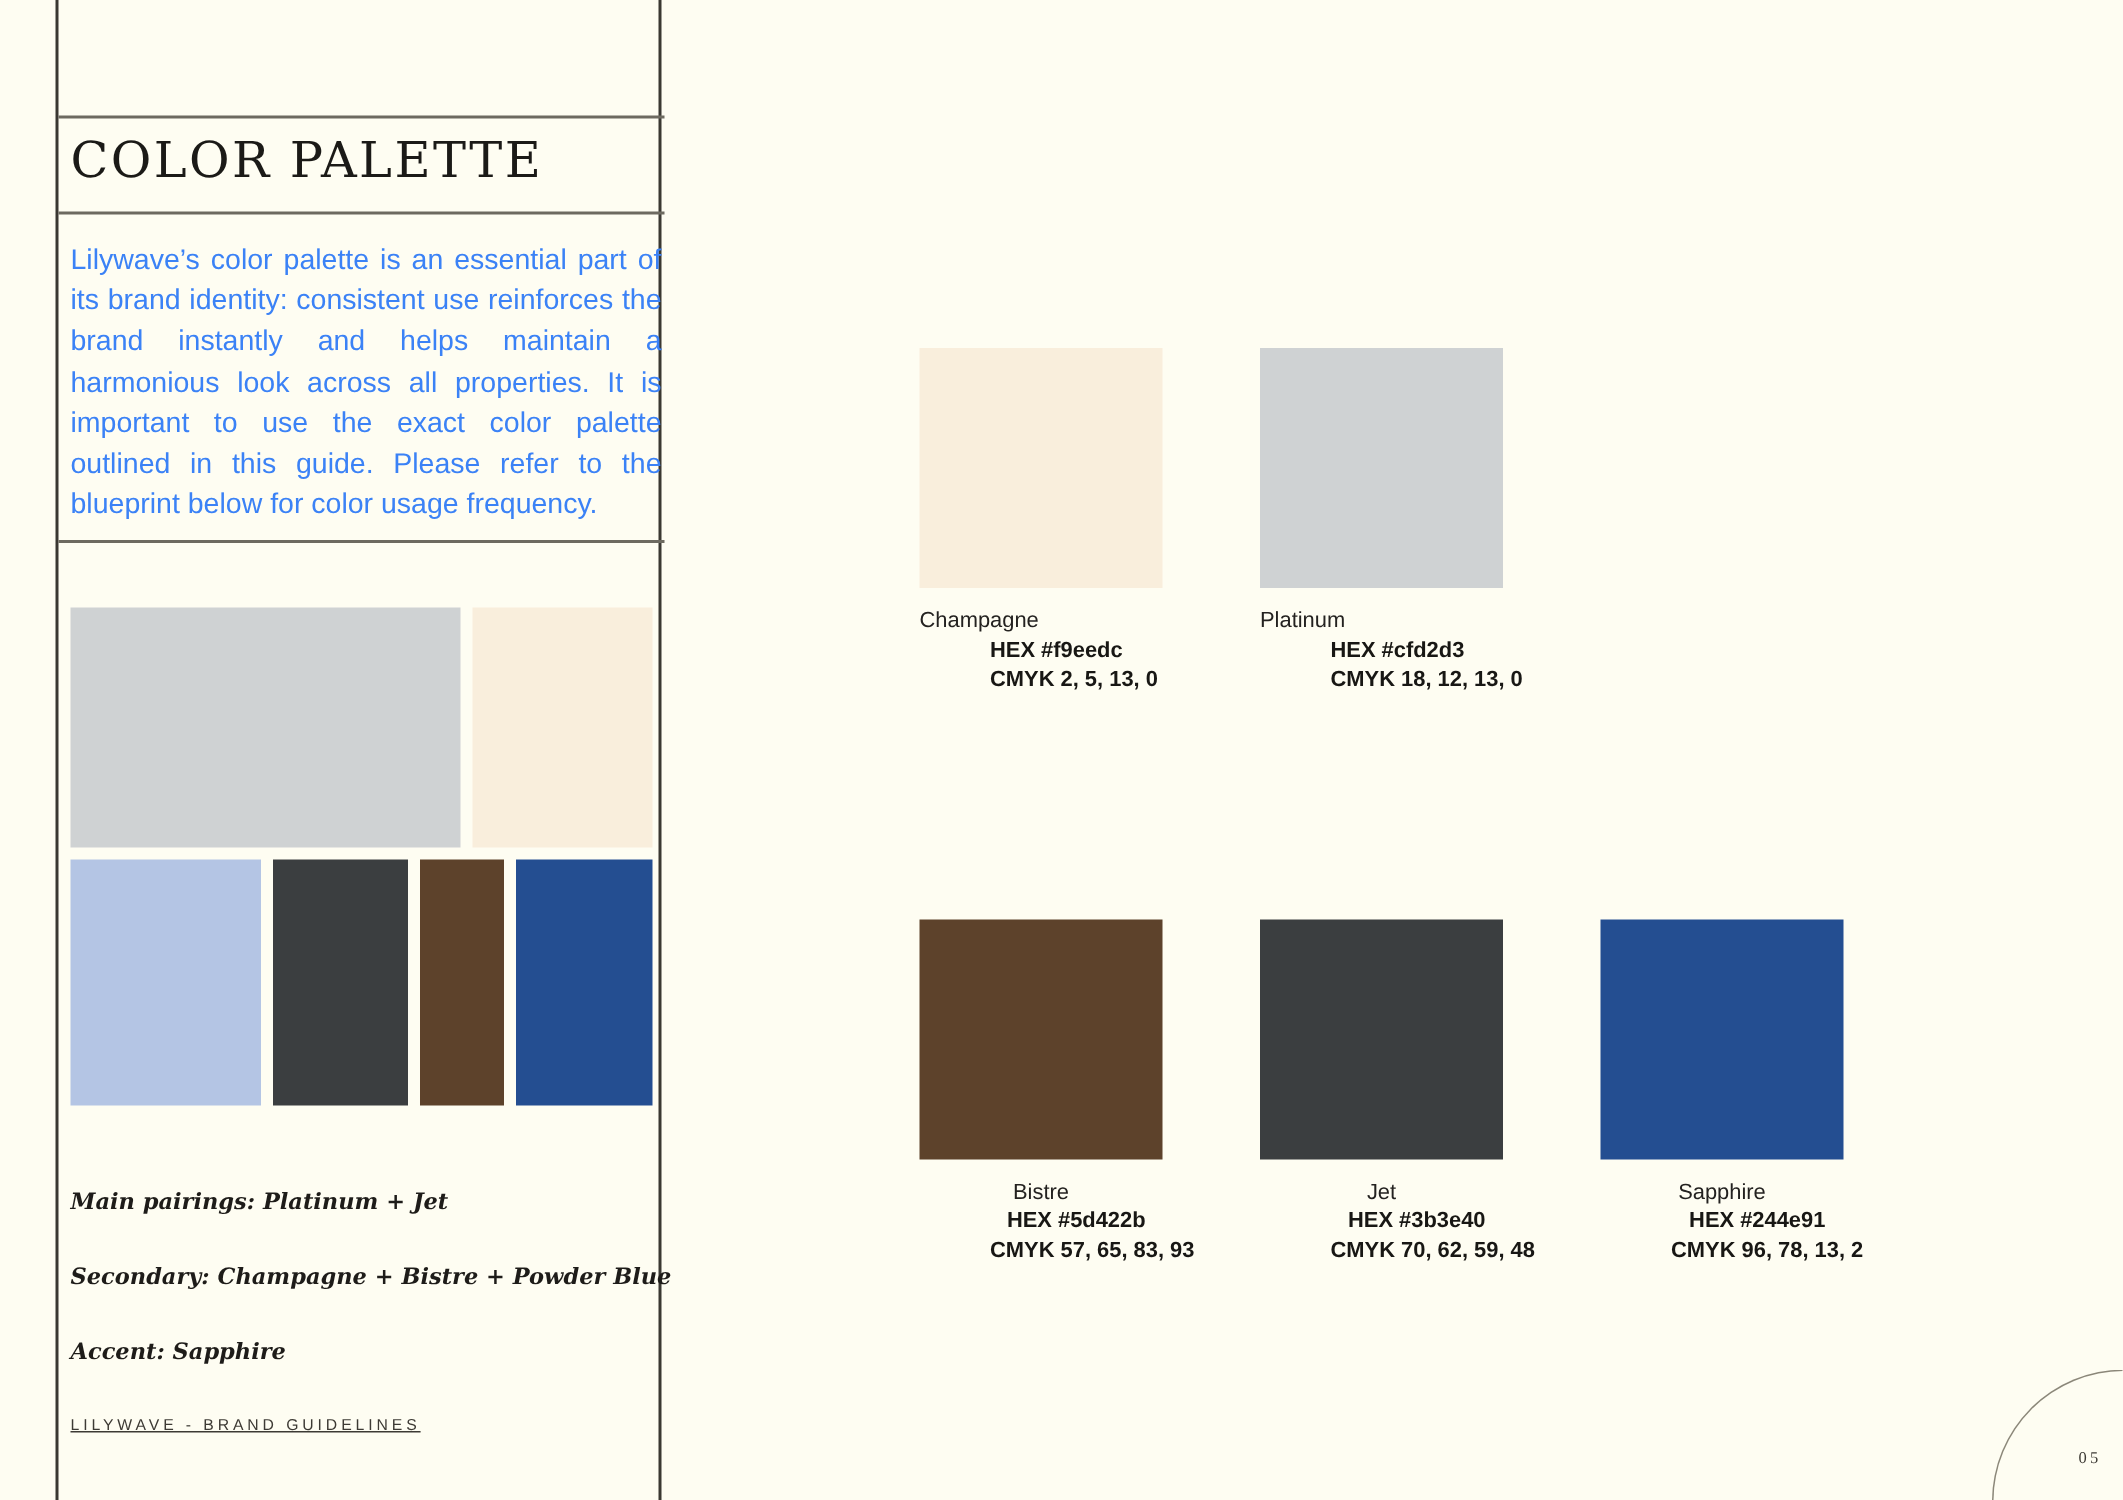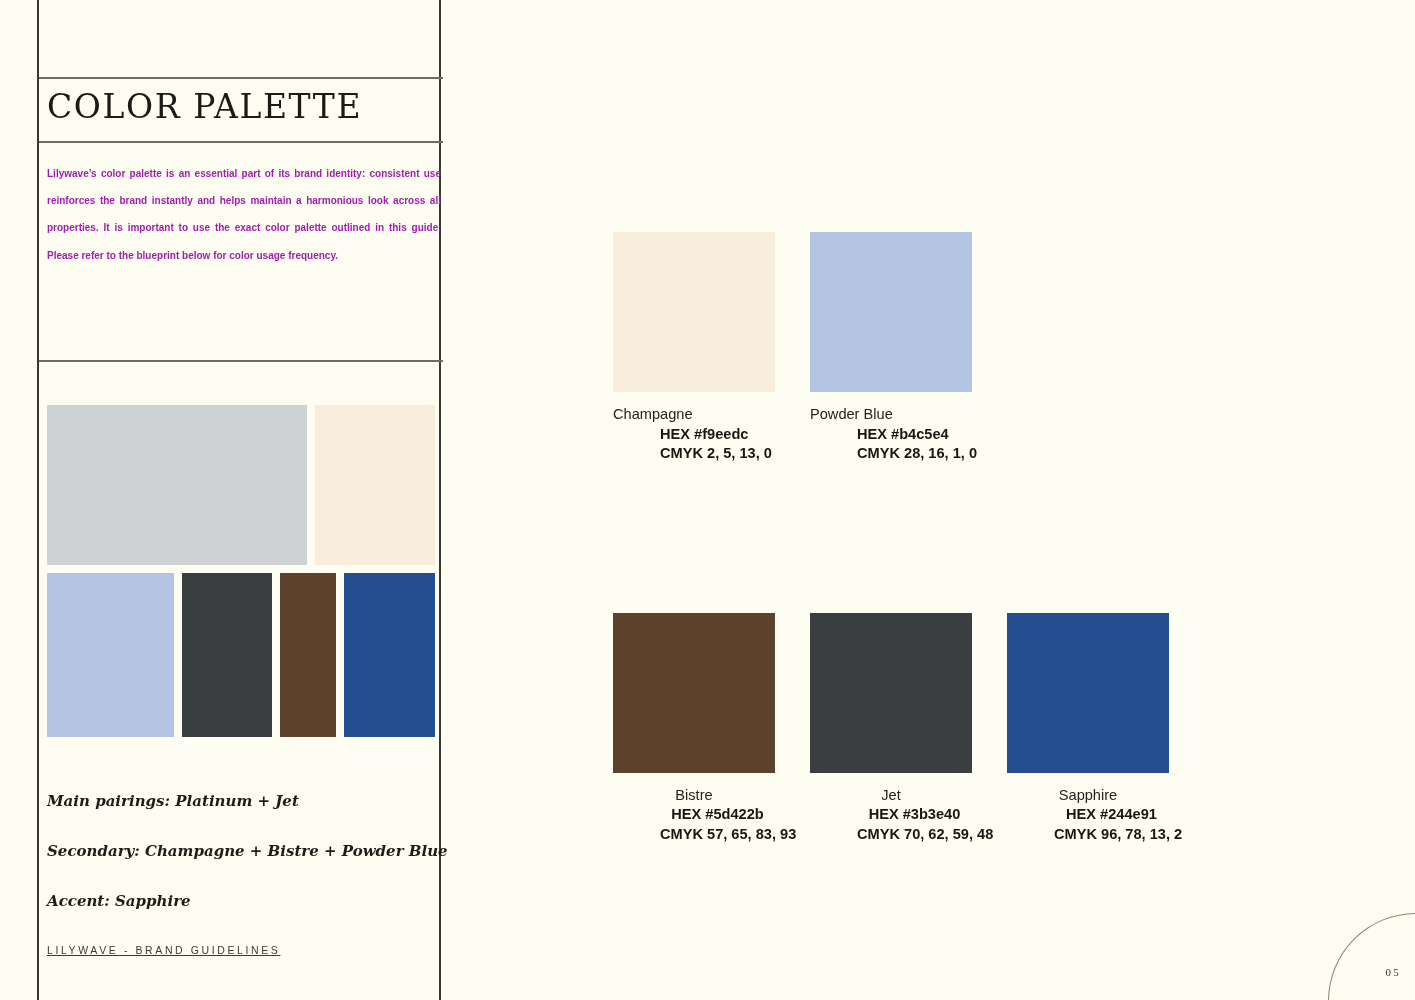--- a/index.html
+++ b/index.html
@@ -50,26 +50,25 @@
     letter-spacing: 1.6px;
     color: #1b1a17;
     white-space: nowrap;
   }
 
   #palette-intro {
     position: absolute;
     left: 8px;
     top: 160px;
     width: 394px;
-    font-size: 10px;
+    font-size: 19px;
     line-height: 27.2px;
     text-align: justify;
     text-justify: inter-word;
-    color: #a21caf;
-    font-weight: bold;
+    color: #3b82f6;
   }
 
   
   #blueprint {
     position: absolute;
     left: 8px;
     top: 405px;
     width: 388px;
     height: 332px;
   }
@@ -117,21 +116,21 @@
 
   
   #swatch-grid {
     position: absolute;
     left: 613px;
     top: 232px;
     width: 607px;
   }
   .swatch-row {
     display: flex;
-    gap: 35px;
+    gap: 65px;
   }
   #swatch-row-1 { margin-bottom: 0; }
   #swatch-row-2 { margin-top: 149px; text-align: center; }
 
   .swatch-card { width: 162px; }
   .swatch-chip {
     width: 162px;
     height: 160px;
   }
   .swatch-name {
@@ -207,24 +206,24 @@
 
 <div id="swatch-grid">
   <div class="swatch-row" id="swatch-row-1">
       <div class="swatch-card">
         <div class="swatch-chip" style="background: rgb(249, 238, 220);"></div>
         <div class="swatch-name">Champagne</div>
         <div class="swatch-hex">HEX #f9eedc</div>
         <div class="swatch-cmyk">CMYK 2, 5, 13, 0</div>
       </div>
       <div class="swatch-card">
-        <div class="swatch-chip" style="background: rgb(180, 197, 228);"></div>
-        <div class="swatch-name">Powder Blue</div>
-        <div class="swatch-hex">HEX #b4c5e4</div>
-        <div class="swatch-cmyk">CMYK 28, 16, 1, 0</div>
+        <div class="swatch-chip" style="background: rgb(207, 210, 211);"></div>
+        <div class="swatch-name">Platinum</div>
+        <div class="swatch-hex">HEX #cfd2d3</div>
+        <div class="swatch-cmyk">CMYK 18, 12, 13, 0</div>
       </div>
     </div>
   <div class="swatch-row" id="swatch-row-2">
       <div class="swatch-card">
         <div class="swatch-chip" style="background: rgb(93, 66, 43);"></div>
         <div class="swatch-name">Bistre</div>
         <div class="swatch-hex">HEX #5d422b</div>
         <div class="swatch-cmyk">CMYK 57, 65, 83, 93</div>
       </div>
       <div class="swatch-card">

